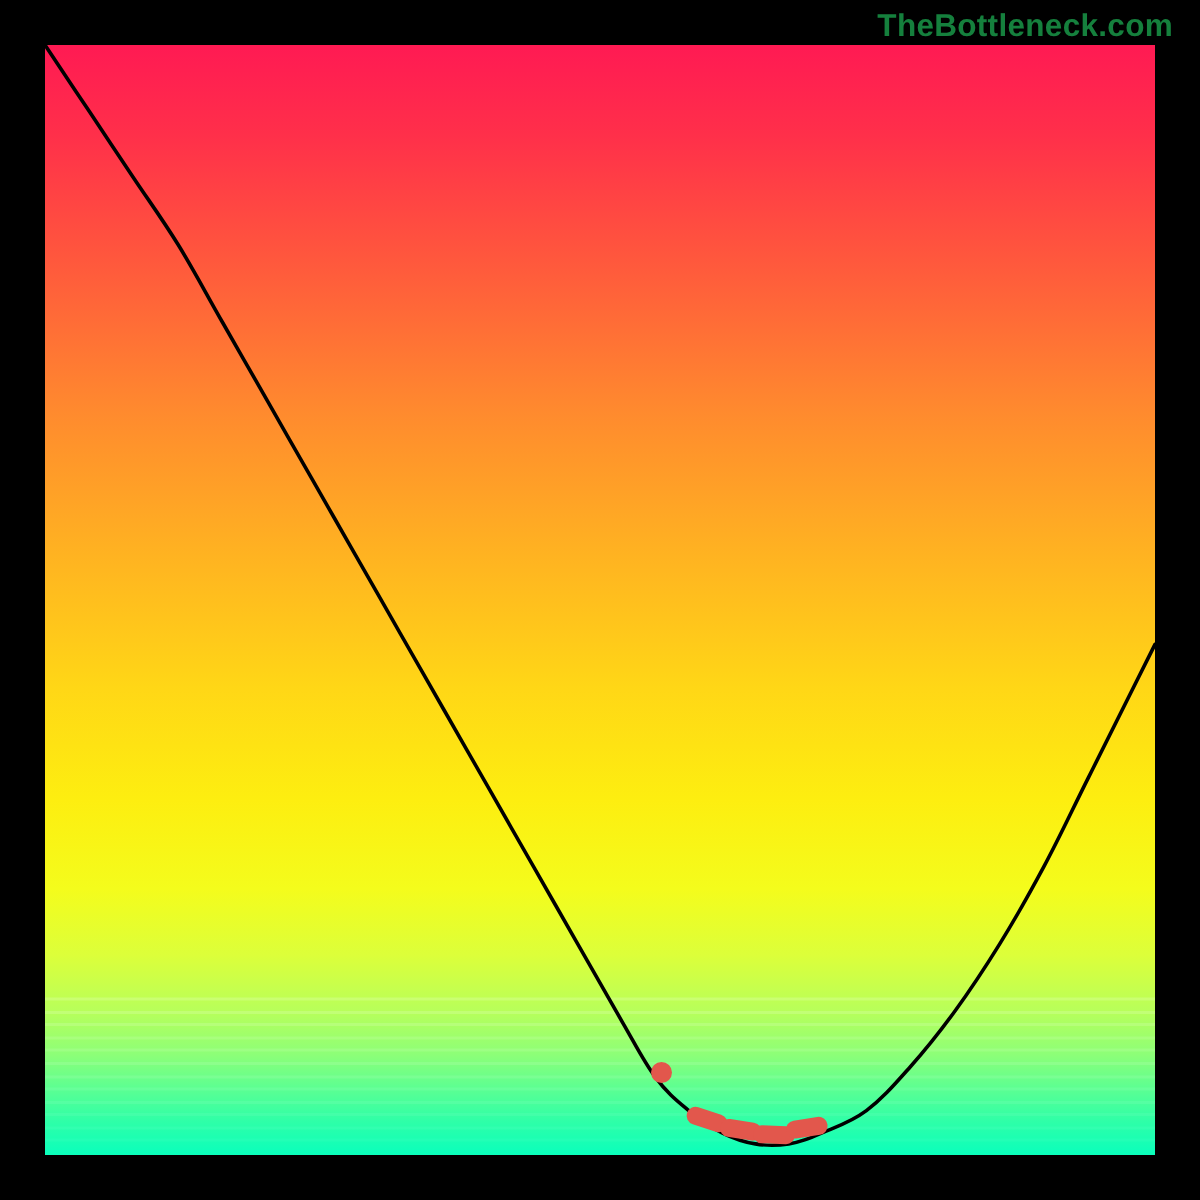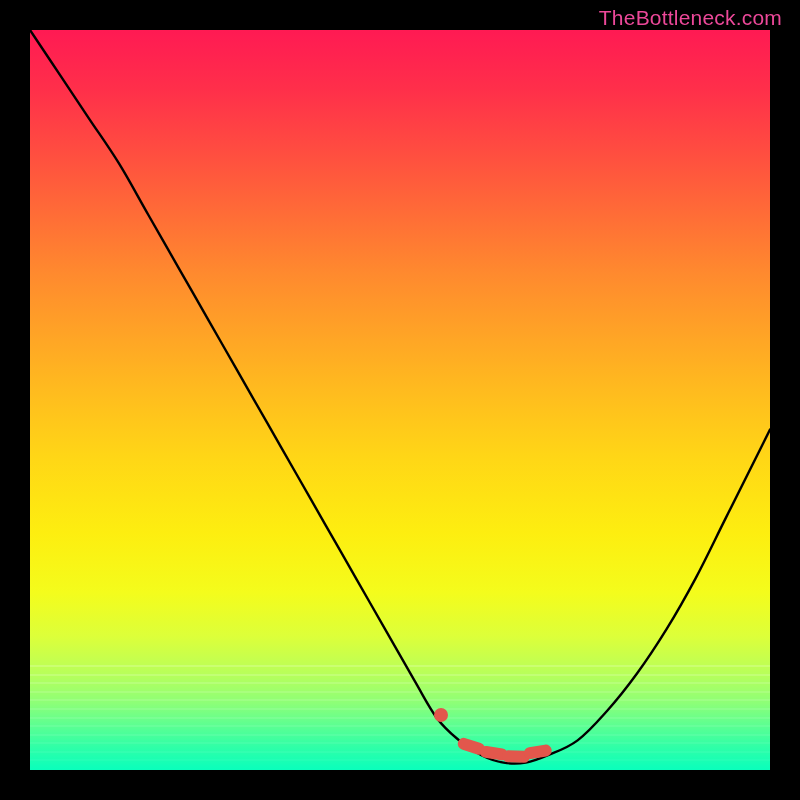--- a/index.html
+++ b/index.html
@@ -51,24 +51,24 @@
   .green-stripes div {
     position: absolute;
     left: 0;
     width: 100%;
     height: 2px;
   }
   .watermark {
     position: absolute;
     top: 6px;
     right: 18px;
-    color: #ec4899;
+    color: #15803d;
     font-size: 21px;
     letter-spacing: 0.2px;
-    font-weight: 400;
+    font-weight: 700;
     user-select: none;
   }
   svg.curve {
     position: absolute;
     left: 0;
     top: 0;
     width: 100%;
     height: 100%;
     pointer-events: none;
   }

